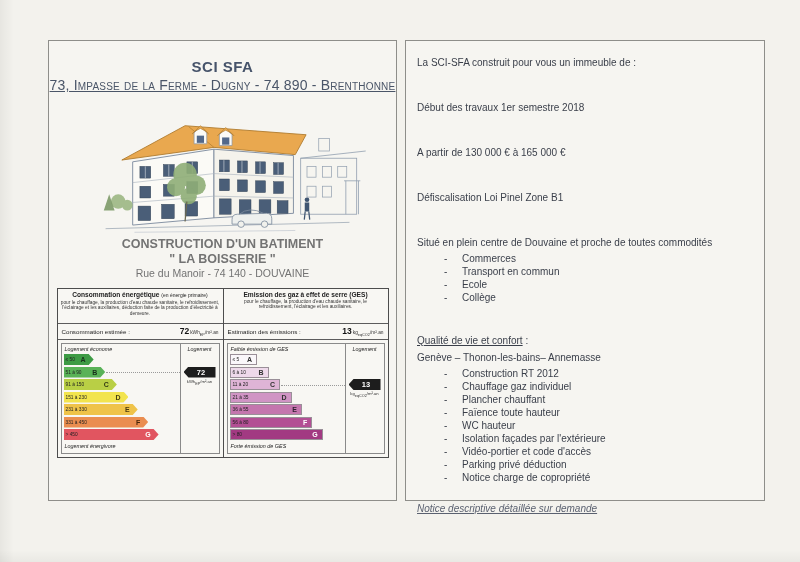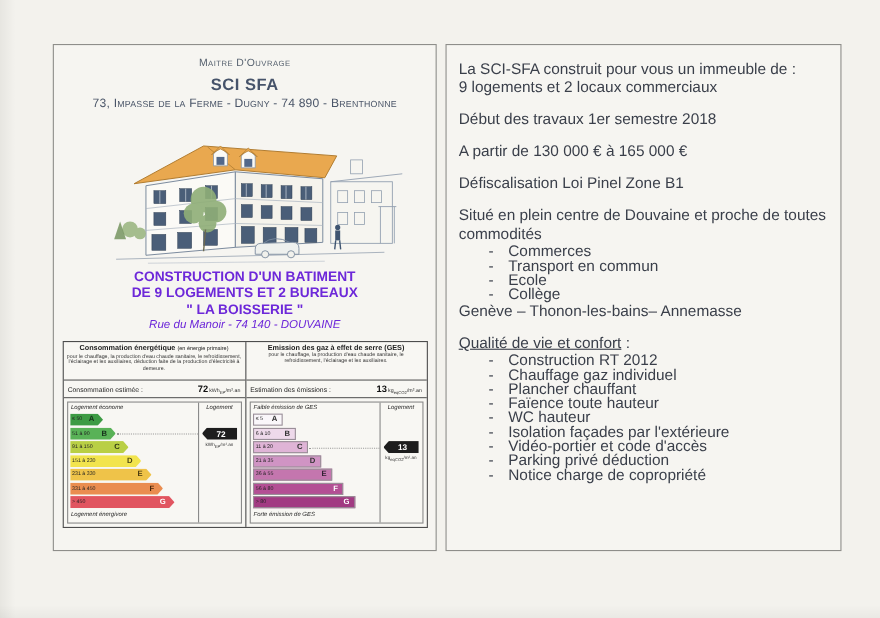--- a/index.html
+++ b/index.html
@@ -15,24 +15,24 @@
   .scan-bottom{position:absolute;left:0;right:0;bottom:0;height:12px;
     background:linear-gradient(to top,rgba(0,0,0,.04),rgba(0,0,0,0));pointer-events:none;}
 
   .panel{position:absolute;top:40px;height:461px;border:1px solid #8e8e8a;background:rgba(255,255,255,.25);box-sizing:border-box;}
   .panel-left{left:48px;width:349px;text-align:center;padding-top:11px;}
   .panel-right{left:405px;width:360px;text-align:left;}
 
   
   .maitre{font-size:9.5px;font-variant:small-caps;letter-spacing:.4px;color:#55606e;}
   .company{margin-top:6px;font-size:15px;font-weight:bold;color:#46536a;letter-spacing:.5px;}
-  .address{margin-top:2px;font-size:11px;font-variant:small-caps;color:#4a5568;letter-spacing:.2px;}
+  .address{margin-top:2px;font-size:14px;font-variant:small-caps;color:#4a5568;letter-spacing:.2px;text-decoration:underline;}
   .illus{margin-top:2px;width:318px;height:140px;display:block;margin-left:auto;margin-right:auto;}
-  .construction{margin-top:2px;color:#6d28d9;font-weight:bold;font-size:12.5px;line-height:15px;}
-  .construction .sub-line{font-weight:normal;font-size:10.5px;line-height:13px;font-style:italic;}
+  .construction{margin-top:2px;color:#737373;font-weight:bold;font-size:12.5px;line-height:15px;}
+  .construction .sub-line{font-weight:normal;font-size:10.5px;line-height:13px;}
   .site-url{margin-top:9px;font-size:11px;color:#3f6cb5;}
 
   
   .charts{margin:8px auto 0 auto;width:330px;display:flex;border:1px solid #4d4d4d;background:#f8f7f3;text-align:left;}
   .chart{width:50%;box-sizing:border-box;}
   .chart + .chart{border-left:1px solid #4d4d4d;}
   .chart-head{border-bottom:1px solid #5c5c5c;padding:2px 3px;height:30px;overflow:hidden;}
   .chart-title{font-size:6.6px;font-weight:bold;color:#222;text-align:center;line-height:7px;}
   .chart-title .tiny{font-weight:normal;font-size:5px;}
   .chart-sub{font-size:4.8px;line-height:5.4px;color:#333;text-align:center;margin-top:1px;}
@@ -52,37 +52,36 @@
   .band .range{font-size:4.8px;color:#222;padding-left:2px;white-space:nowrap;}
   .band .letter{font-size:7px;font-weight:bold;}
   .leader{position:absolute;top:5.5px;right:0;border-top:1px dotted #9a9a9a;height:0;}
   .value-col{width:38px;position:relative;}
   .col-label{font-size:5.4px;font-style:italic;color:#222;text-align:center;padding-top:2px;}
   .value-marker{position:absolute;left:3px;right:3px;top:24px;}
   .value-arrow{height:11px;background:#1d1d1d;clip-path:polygon(0 50%,5px 0,100% 0,100% 100%,5px 100%);color:#fff;font-weight:bold;font-size:7.5px;display:flex;align-items:center;justify-content:center;padding-left:3px;}
   .arrow-unit{font-size:4.2px;color:#333;text-align:center;margin-top:1px;}
 
   
-  .rp{padding:13px 10px 0 11px;font-size:14px;line-height:17px;color:#3a3f4a;}
+  .rp{padding:13px 10px 0 11px;font-size:10px;line-height:17px;color:#3a3f4a;}
   .rl{margin:0;}
-  .sp{margin-top:12px;}
+  .sp{margin-top:28px;}
   .dash-list{margin:1px 0 0 0;}
   .dash-item{display:flex;line-height:13px;padding-left:27px;}
   .dash-item .dash{width:18px;flex:0 0 18px;}
   .ul-head{text-decoration:underline;}
   .notice{margin-top:16px;font-style:italic;text-decoration:underline;color:#5a6170;}
 </style>
 </head>
 <body>
 
 <div class="scan-edge"></div>
 <div class="scan-bottom"></div>
 
 <div class="panel panel-left">
-  <div class="maitre">Maitre D'Ouvrage</div>
   <div class="company">SCI SFA</div>
   <div class="address">73, Impasse de la Ferme - Dugny - 74 890 - Brenthonne</div>
 
   <svg class="illus" viewBox="0 0 320 155" aria-hidden="true">
 
     <path d="M30 148 L300 141" stroke="#a9b2bd" stroke-width="1" fill="none"></path>
     <path d="M62 152 L240 150" stroke="#c3c9d1" stroke-width="0.8" fill="none"></path>
 
     <rect x="246" y="70" width="62" height="62" fill="#f6f5f0" stroke="#93a0b0" stroke-width="0.9"></rect>
     <path d="M246 70 L318 62" stroke="#93a0b0" stroke-width="0.9" fill="none"></path>
@@ -158,21 +157,20 @@
     <circle cx="180" cy="143" r="3.6" fill="#f1f1ec" stroke="#7b8a9d" stroke-width="0.9"></circle>
     <circle cx="206" cy="143" r="3.6" fill="#f1f1ec" stroke="#7b8a9d" stroke-width="0.9"></circle>
 
     <circle cx="253" cy="116" r="2.6" fill="#3f5571"></circle>
     <rect x="250.5" y="119" width="5" height="10" fill="#3f5571"></rect>
     <path d="M251 129 L250 138 M255 129 L256 138" stroke="#3f5571" stroke-width="1.4"></path>
   </svg>
 
   <div class="construction">
     <div>CONSTRUCTION D'UN BATIMENT</div>
-    <div>DE 9 LOGEMENTS ET 2 BUREAUX</div>
     <div>" LA BOISSERIE "</div>
     <div class="sub-line">Rue du Manoir - 74 140 - DOUVAINE</div>
   </div>
 
   <div class="charts">
 
     <div class="chart">
       <div class="chart-head">
         <div class="chart-title"><span>Consommation énergétique</span> <span class="tiny">(en énergie primaire)</span></div>
         <div class="chart-sub">pour le chauffage, la production d'eau chaude sanitaire, le refroidissement, l'éclairage et les auxiliaires, déduction faite de la production d'électricité à demeure.</div>
@@ -317,21 +315,20 @@
         </div>
       </div>
     </div>
 
   </div>
 </div>
 
 <div class="panel panel-right">
   <div class="rp">
     <p class="rl">La SCI-SFA construit pour vous un immeuble de :</p>
-    <p class="rl">9 logements et 2 locaux commerciaux</p>
     <p class="rl sp">Début des travaux 1er semestre 2018</p>
     <p class="rl sp">A partir de 130 000 € à 165 000 €</p>
     <p class="rl sp">Défiscalisation Loi Pinel Zone B1</p>
     <p class="rl sp">Situé en plein centre de Douvaine et proche de toutes commodités</p>
     <div class="dash-list">
         <div class="dash-item">
           <span class="dash">-</span>
           <span class="li-text">Commerces</span>
         </div>
         <div class="dash-item">
@@ -340,22 +337,22 @@
         </div>
         <div class="dash-item">
           <span class="dash">-</span>
           <span class="li-text">Ecole</span>
         </div>
         <div class="dash-item">
           <span class="dash">-</span>
           <span class="li-text">Collège</span>
         </div>
       </div>
+    <p class="rl sp"><span class="ul-head">Qualité de vie et confort</span><span> :</span></p>
     <p class="rl">Genève – Thonon-les-bains– Annemasse</p>
-    <p class="rl sp"><span class="ul-head">Qualité de vie et confort</span><span> :</span></p>
     <div class="dash-list">
         <div class="dash-item">
           <span class="dash">-</span>
           <span class="li-text">Construction RT 2012</span>
         </div>
         <div class="dash-item">
           <span class="dash">-</span>
           <span class="li-text">Chauffage gaz individuel</span>
         </div>
         <div class="dash-item">
@@ -380,14 +377,15 @@
         </div>
         <div class="dash-item">
           <span class="dash">-</span>
           <span class="li-text">Parking privé déduction</span>
         </div>
         <div class="dash-item">
           <span class="dash">-</span>
           <span class="li-text">Notice charge de copropriété</span>
         </div>
       </div>
+    <p class="notice">Notice descriptive détaillée sur demande</p>
   </div>
 </div>
 
 </body></html>

